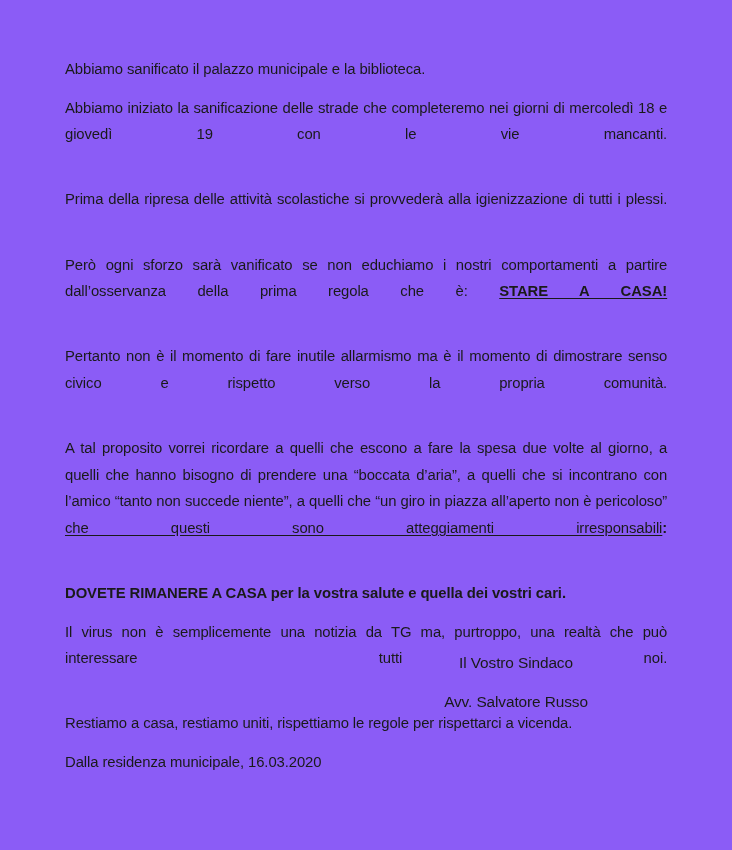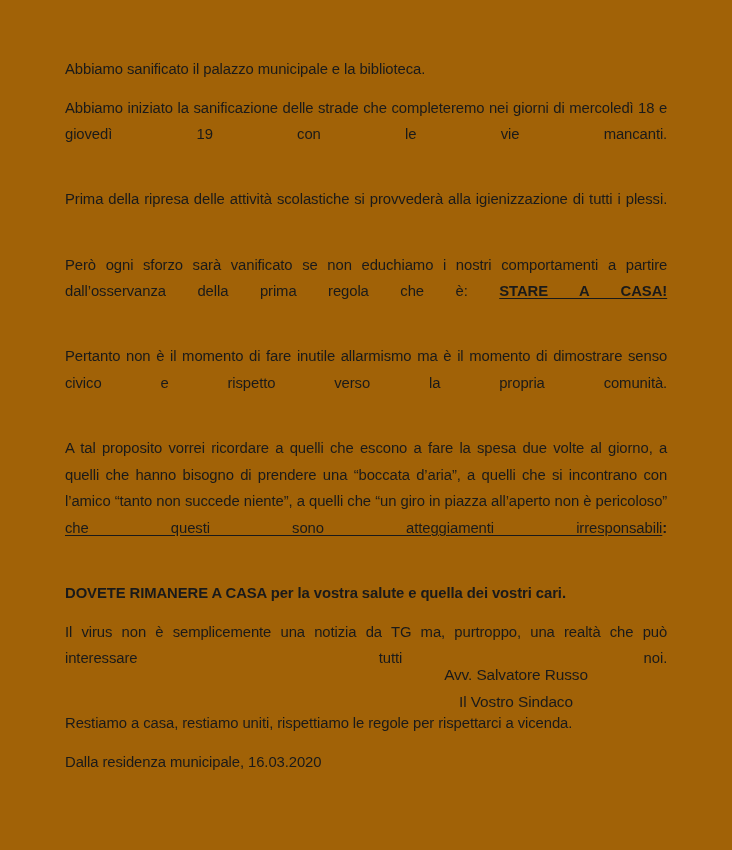--- a/index.html
+++ b/index.html
@@ -18,21 +18,21 @@
     color: #1a1a1a;
     -webkit-font-smoothing: antialiased;
   }
 
   .page {
     position: absolute;
     left: 0;
     top: 0;
     width: 732px;
     height: 850px;
-    background: #a16207;
+    background: #8b5cf6;
   }
 
   .doc-body {
     position: absolute;
     left: 65px;
     top: 56px;
     width: 602px;
   }
 
   
@@ -125,17 +125,17 @@
 
     <p class="para">Il virus non è semplicemente una notizia da TG ma, purtroppo, una realtà che può interessare tutti noi.</p>
 
     <p class="para single">Restiamo a casa, restiamo uniti, rispettiamo le regole per rispettarci a vicenda.</p>
 
     <p class="para single">Dalla residenza municipale, 16.03.2020</p>
 
   </div>
 
   <div class="signature">
+    <p class="sig-line">Il Vostro Sindaco</p>
     <p class="sig-line second">Avv. Salvatore Russo</p>
-    <p class="sig-line">Il Vostro Sindaco</p>
   </div>
 
 </div>
 
 </body></html>

